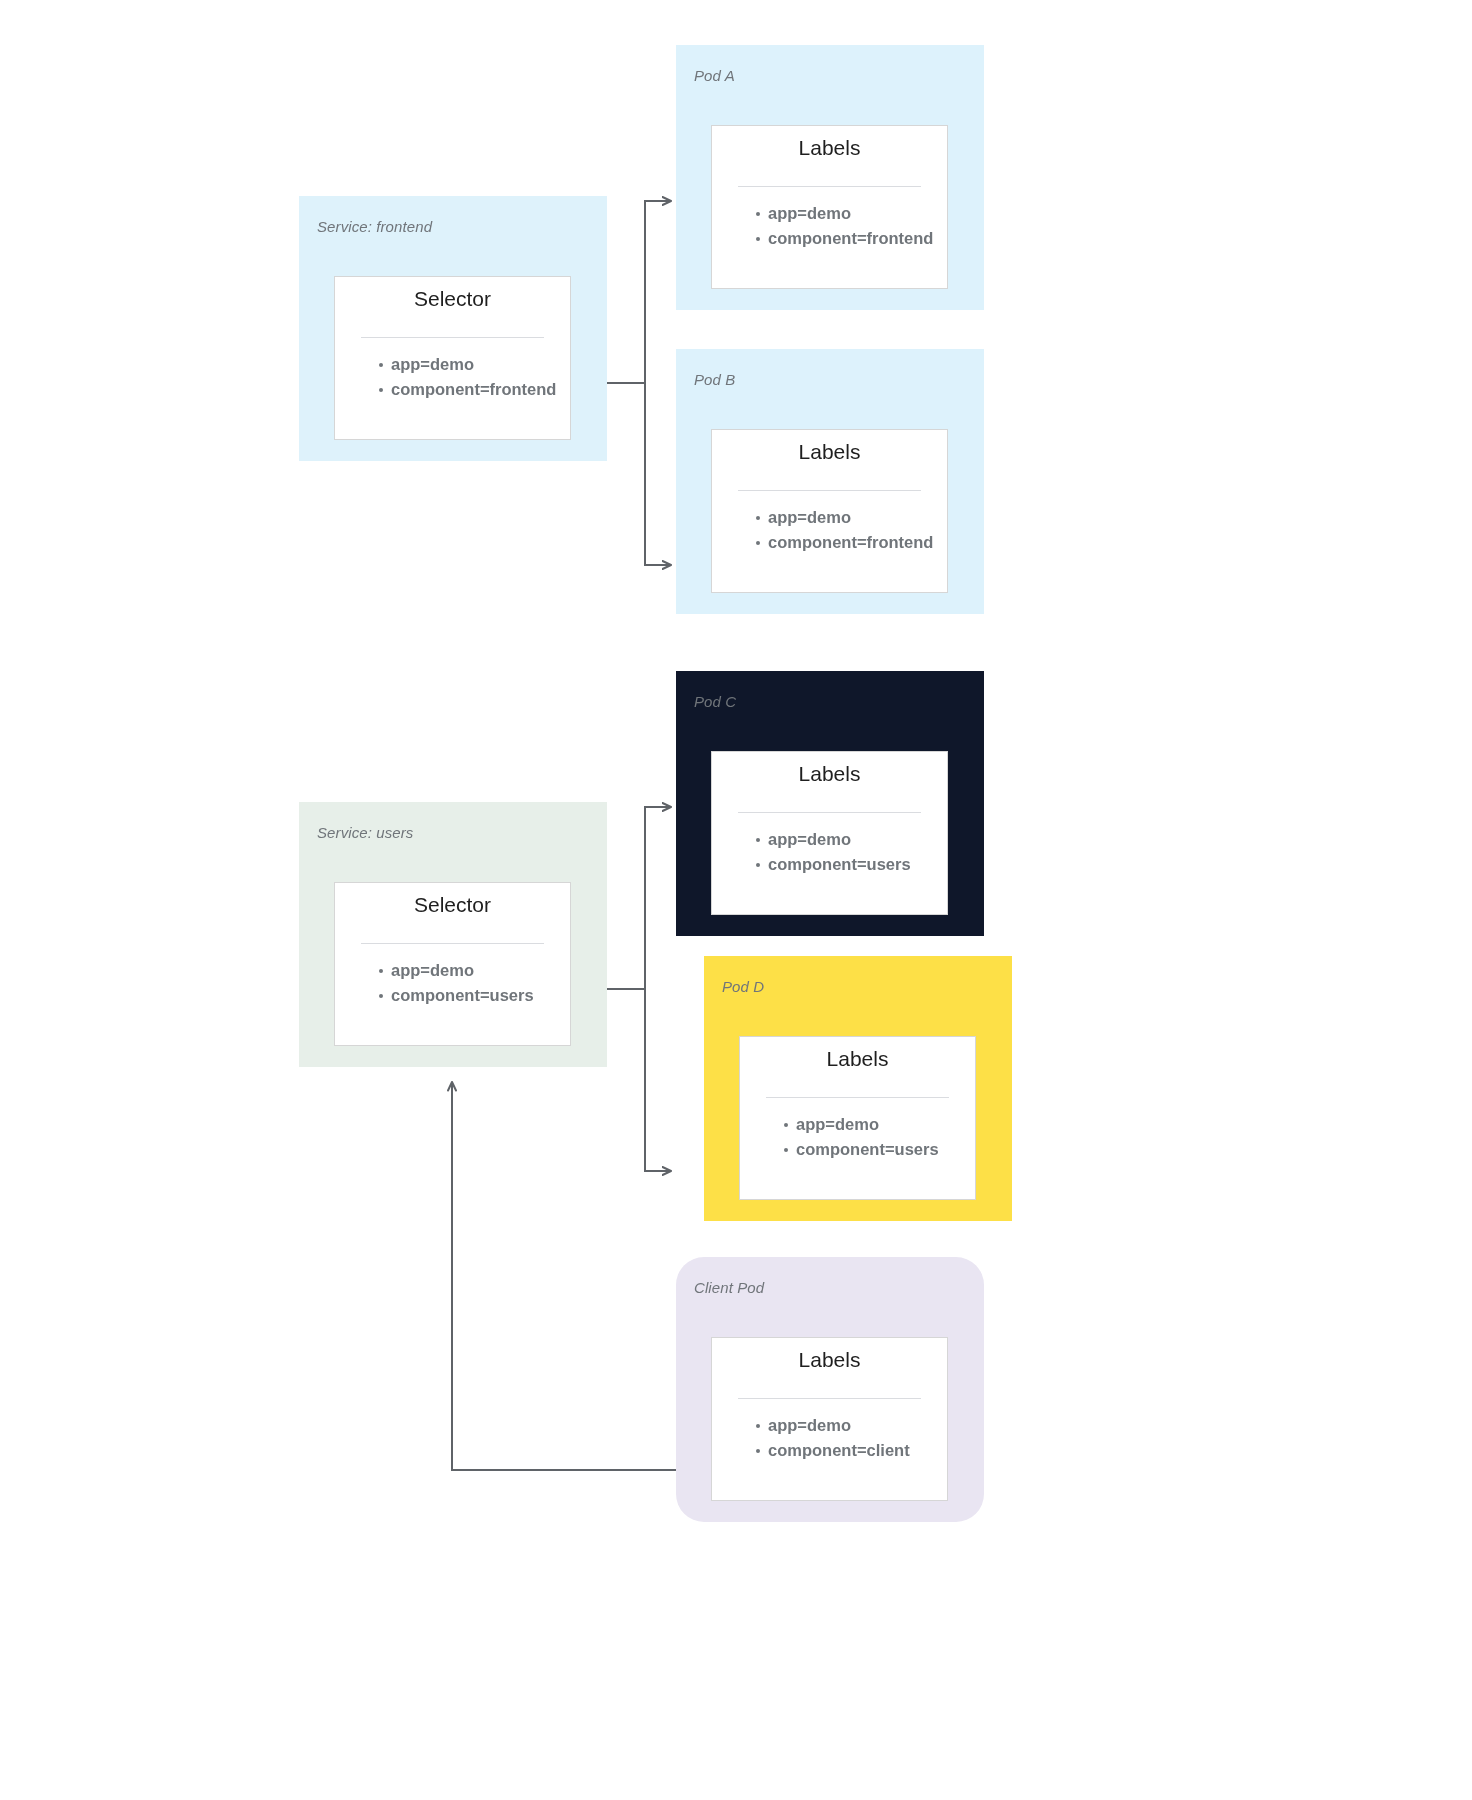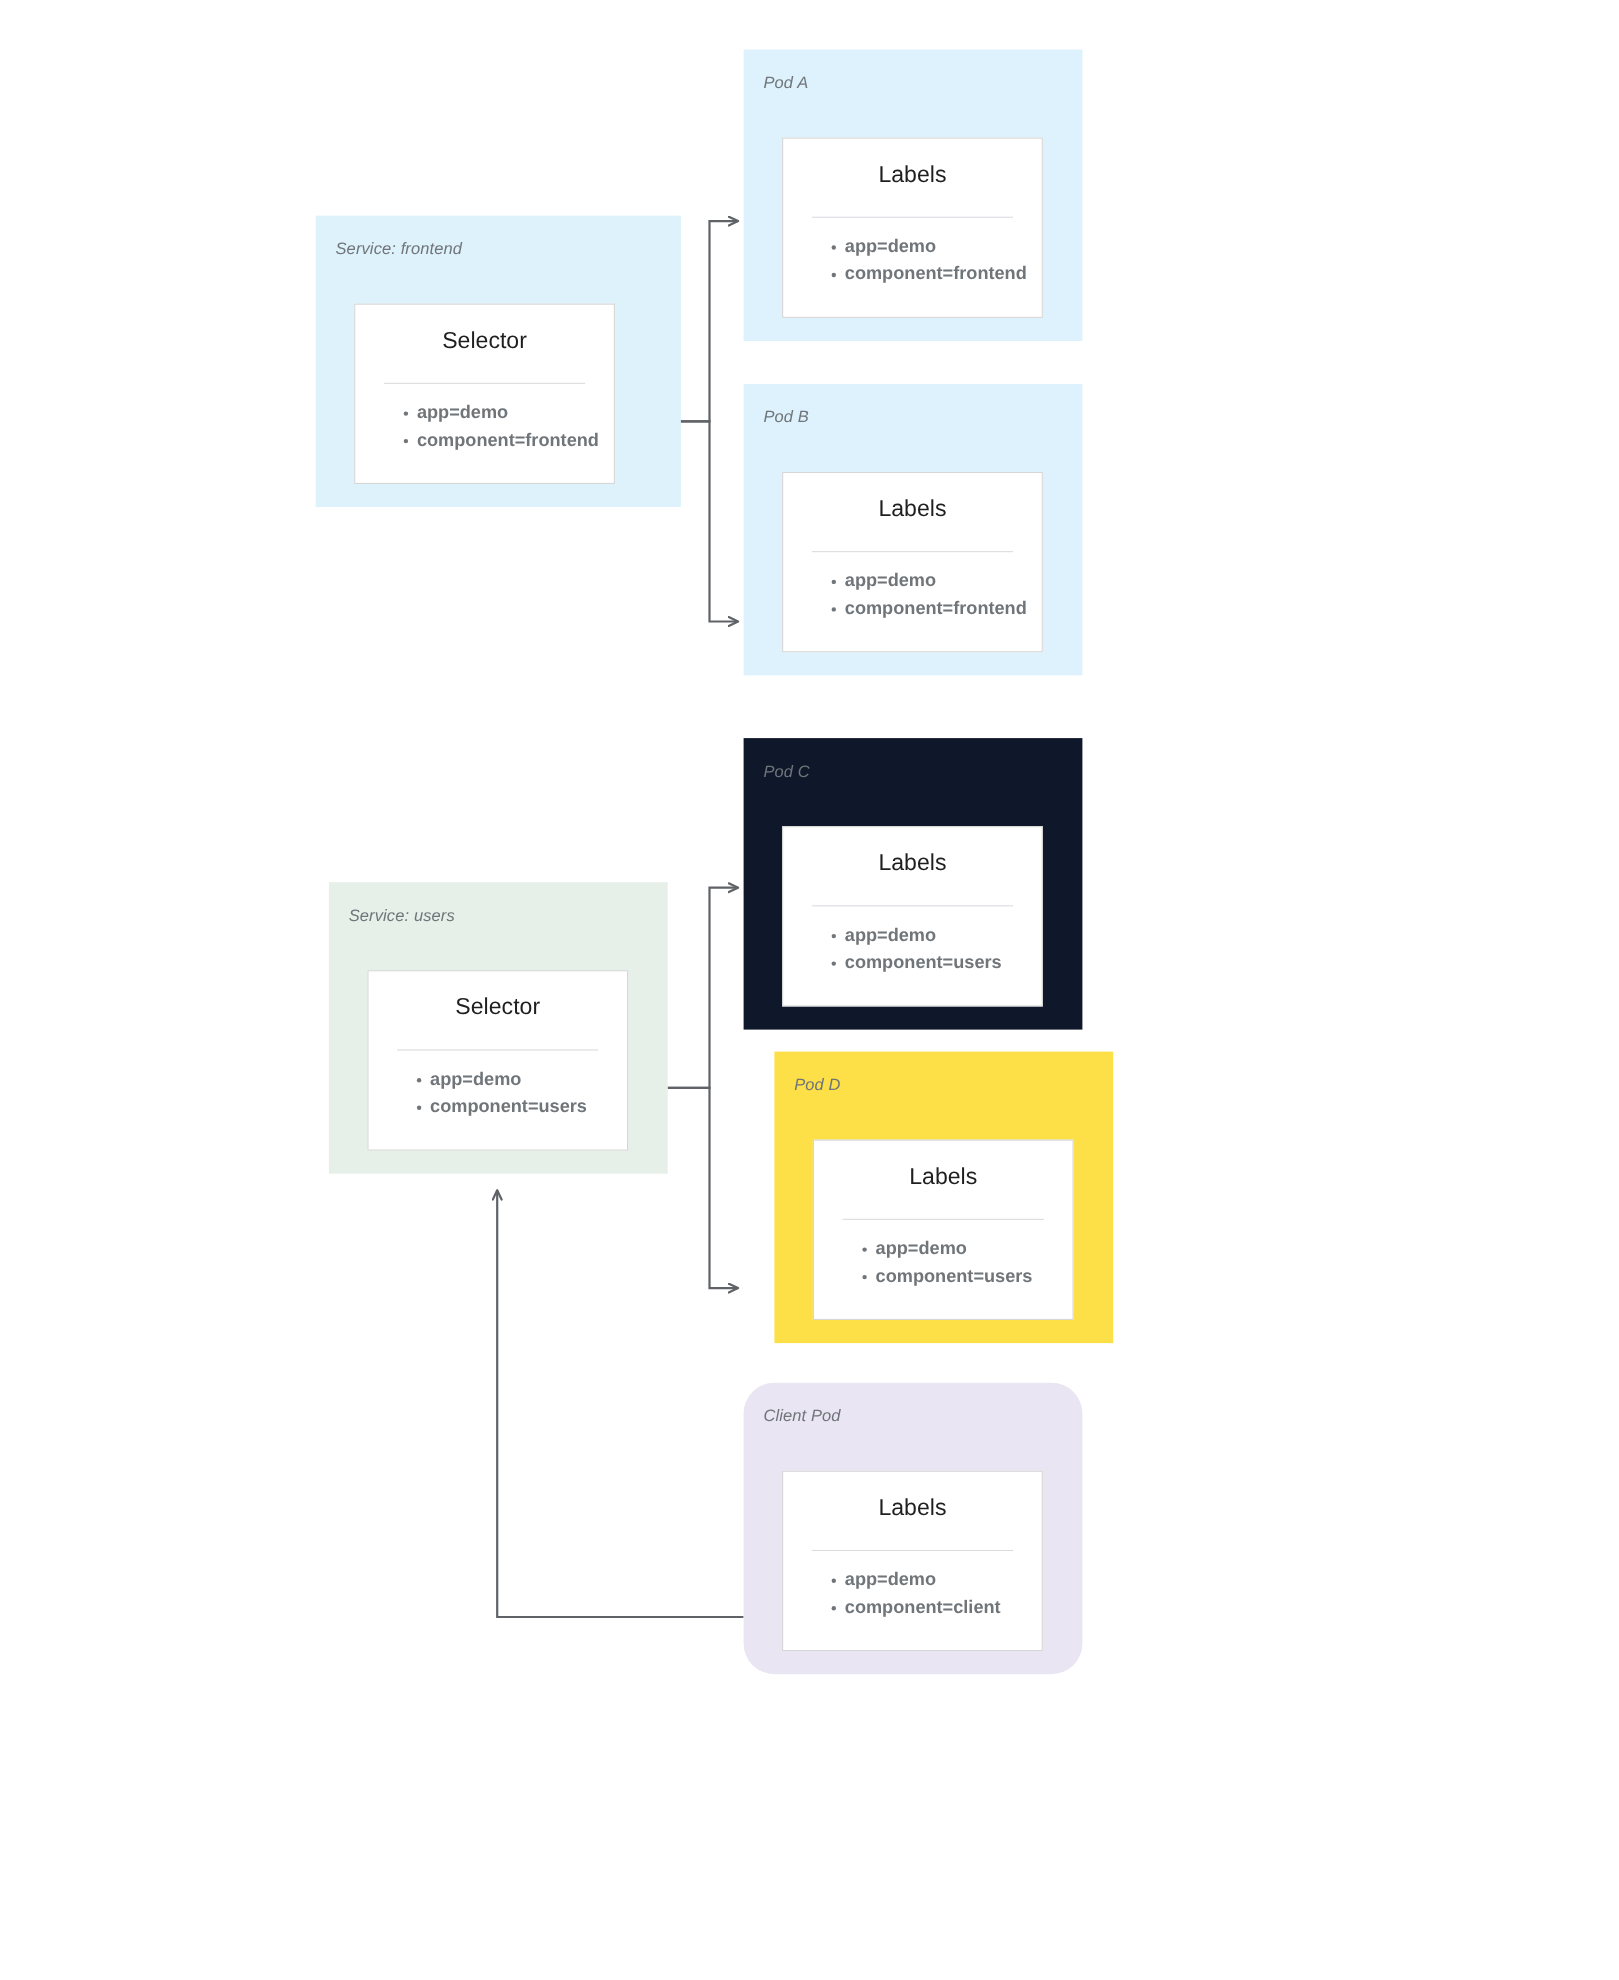--- a/index.html
+++ b/index.html
@@ -53,21 +53,21 @@
   .card {
     position: absolute;
     background: #ffffff;
     border: 1px solid #d6d6d6;
     box-sizing: border-box;
   }
   .card-title {
     text-align: center;
     font-size: 21px;
     color: #1f1f1f;
-    padding-top: 20px;
+    padding-top: 9px;
     padding-bottom: 4px;
     line-height: 1.2;
   }
   .card-divider {
     height: 1px;
     background: #dadce0;
     margin: 22px 26px 0 26px;
   }
   .card-list {
     list-style: none;
@@ -109,21 +109,21 @@
 
     <path d="M 607,383 L 645,383 L 645,565 L 671,565" fill="none" stroke="#5f6368" stroke-width="2" marker-end="url(#arrowhead)"></path>
 
     <path d="M 607,989 L 645,989 L 645,807 L 671,807" fill="none" stroke="#5f6368" stroke-width="2" marker-end="url(#arrowhead)"></path>
 
     <path d="M 607,989 L 645,989 L 645,1171 L 671,1171" fill="none" stroke="#5f6368" stroke-width="2" marker-end="url(#arrowhead)"></path>
 
     <path d="M 676,1470 L 452,1470 L 452,1082" fill="none" stroke="#5f6368" stroke-width="2" marker-end="url(#arrowhead)"></path>
   </svg>
 
-  <div class="panel" style="left:287px; top:196px; width:332px; height:265px; background:#def2fb;">
+  <div class="panel" style="left:299px; top:196px; width:308px; height:265px; background:#def2fb;">
     <div class="panel-title">Service: frontend</div>
     <div class="card" style="left:35px; top:80px; width:237px; height:164px;">
       <div class="card-title">Selector</div>
       <div class="card-divider"></div>
       <ul class="card-list">
         <li>app=demo</li>
         <li>component=frontend</li>
       </ul>
     </div>
   </div>

